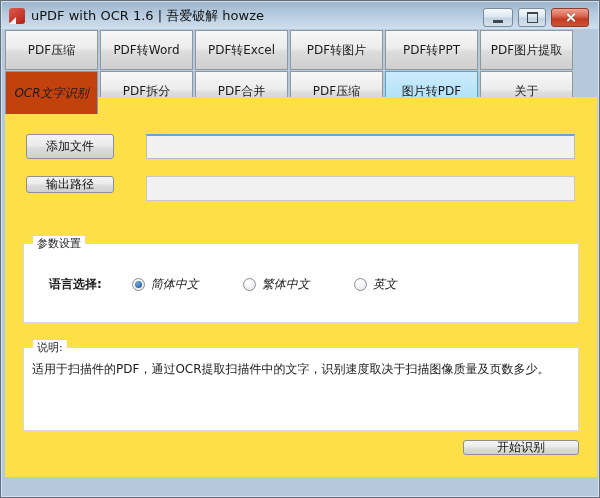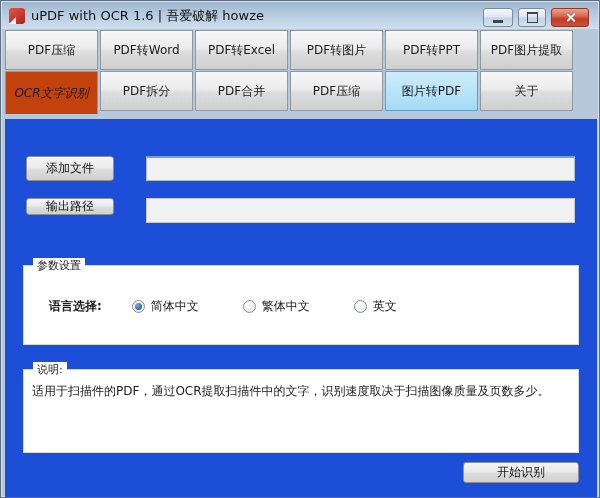--- a/index.html
+++ b/index.html
@@ -72,32 +72,32 @@
   .tab[data-active="true"]{
     background:#c2410c;border-bottom:none;height:calc(100% + 3px);
     position:relative;z-index:6;font-style:italic;
   }
   .tab[data-highlight="true"]{
     background:linear-gradient(180deg,#cdecfb 0%,#b5e2f8 60%,#a5daf4 100%);
     border-color:#5ba3cf;
   }
   
   .client{
-    position:absolute;left:4px;top:118px;width:592px;height:380px;
-    background:#1d4ed8;z-index:2;
+    position:absolute;left:4px;top:96px;width:592px;height:380px;
+    background:#fde047;z-index:2;
   }
   .push-btn{
     position:absolute;border:1px solid #8e8f8f;border-radius:3px;
     background:linear-gradient(180deg,#f4f4f4 0%,#ebebeb 45%,#dddddd 55%,#d0d0d0 100%);
     font-size:12px;color:#111;display:flex;align-items:center;justify-content:center;
     box-sizing:border-box;font-family:inherit;cursor:default;
   }
   .btn-add{left:21px;top:37px;width:88px;height:25px;}
   .btn-out{left:21px;top:79px;width:88px;height:17px;}
-  .btn-start{left:458px;top:343px;width:116px;height:21px;}
+  .btn-start{left:458px;top:343px;width:116px;height:15px;}
   .field{
     position:absolute;left:141px;width:429px;height:25px;box-sizing:border-box;
     background:#f1f1f1;border:1px solid #c8c8c8;font-size:12px;padding:0 5px;
     font-family:inherit;color:#222;
   }
   .field-1{top:37px;border:1px solid #aebfcd;border-top:2px solid #6aa4d4;}
   .field-2{top:79px;}
   .groupbox{
     position:absolute;left:18px;width:556px;border:1px solid #d9d9d9;
     box-sizing:border-box;background:#fff;
@@ -106,21 +106,21 @@
   .gb-desc{top:250px;height:84px;}
   .gb-label{
     position:absolute;top:-8px;left:9px;background:#fff;padding:0 4px;
     font-size:11px;color:#1a1a1a;line-height:15px;
   }
   .lang-row{
     position:absolute;left:25px;top:32px;display:flex;align-items:center;
     font-size:12px;color:#1a1a1a;
   }
   .lang-label{margin-right:30px;font-weight:bold;}
-  .radio-option{display:flex;align-items:center;margin-right:44px;cursor:default;}
+  .radio-option{display:flex;align-items:center;margin-right:44px;cursor:default;font-style:italic;}
   .radio-circle{
     width:13px;height:13px;border-radius:50%;border:1px solid #8a9094;
     background:radial-gradient(circle at 35% 30%,#ffffff 0%,#ececec 70%,#dcdcdc 100%);
     box-sizing:border-box;margin-right:6px;display:flex;
   }
   .radio-dot{width:7px;height:7px;border-radius:50%;margin:auto;
     background:radial-gradient(circle at 35% 30%,#6fa9dd,#1d4f8a);display:none;}
   .radio-option[data-checked="true"] .radio-dot{display:block;}
   .desc-text{
     position:absolute;left:8px;top:12px;right:10px;

